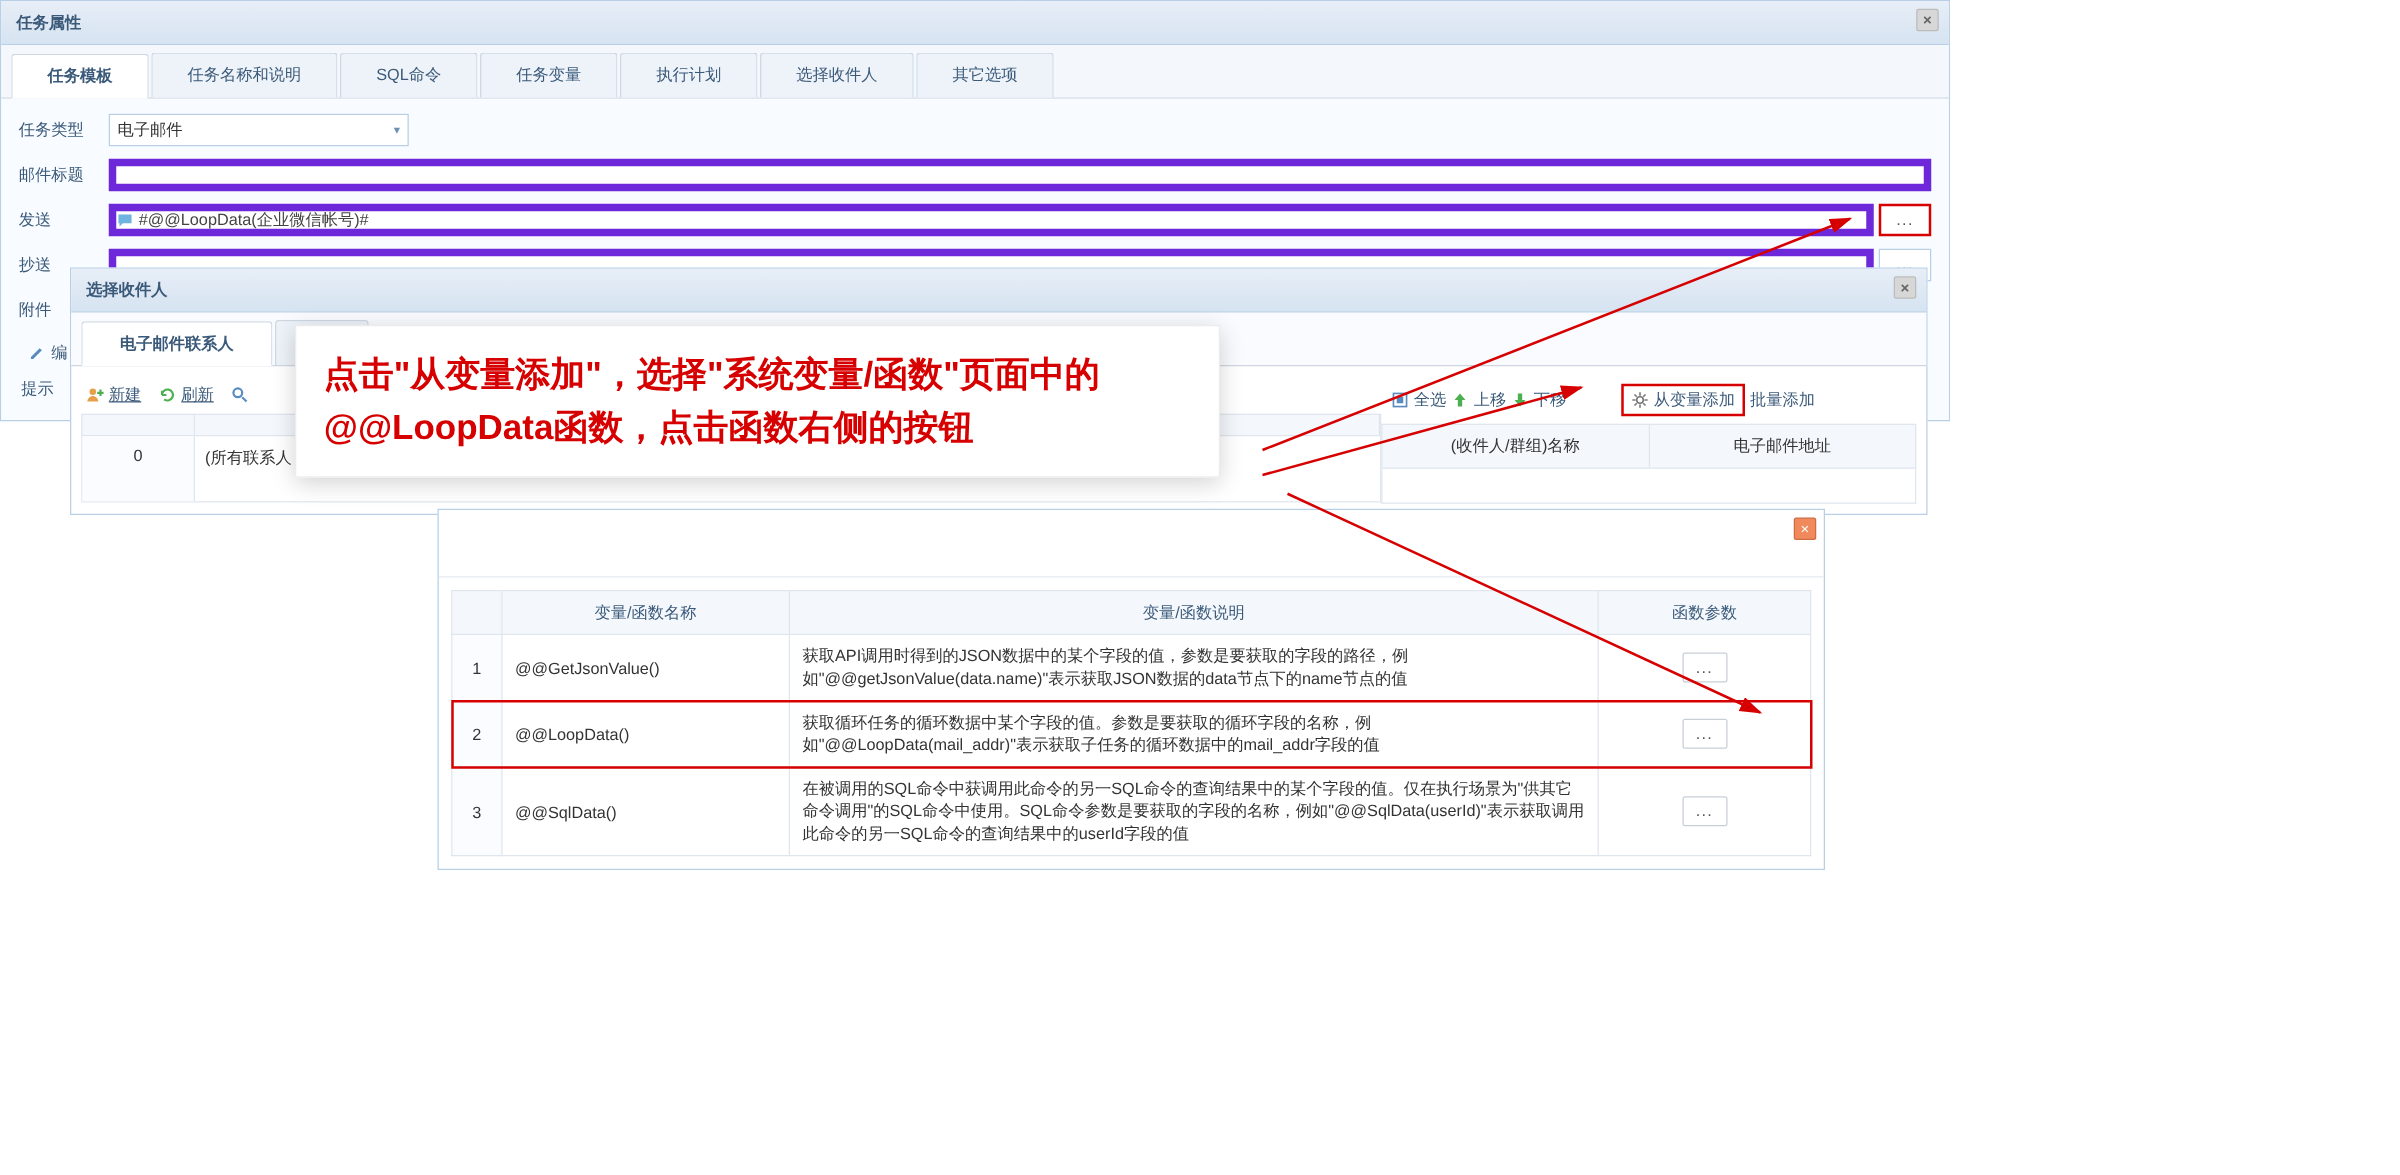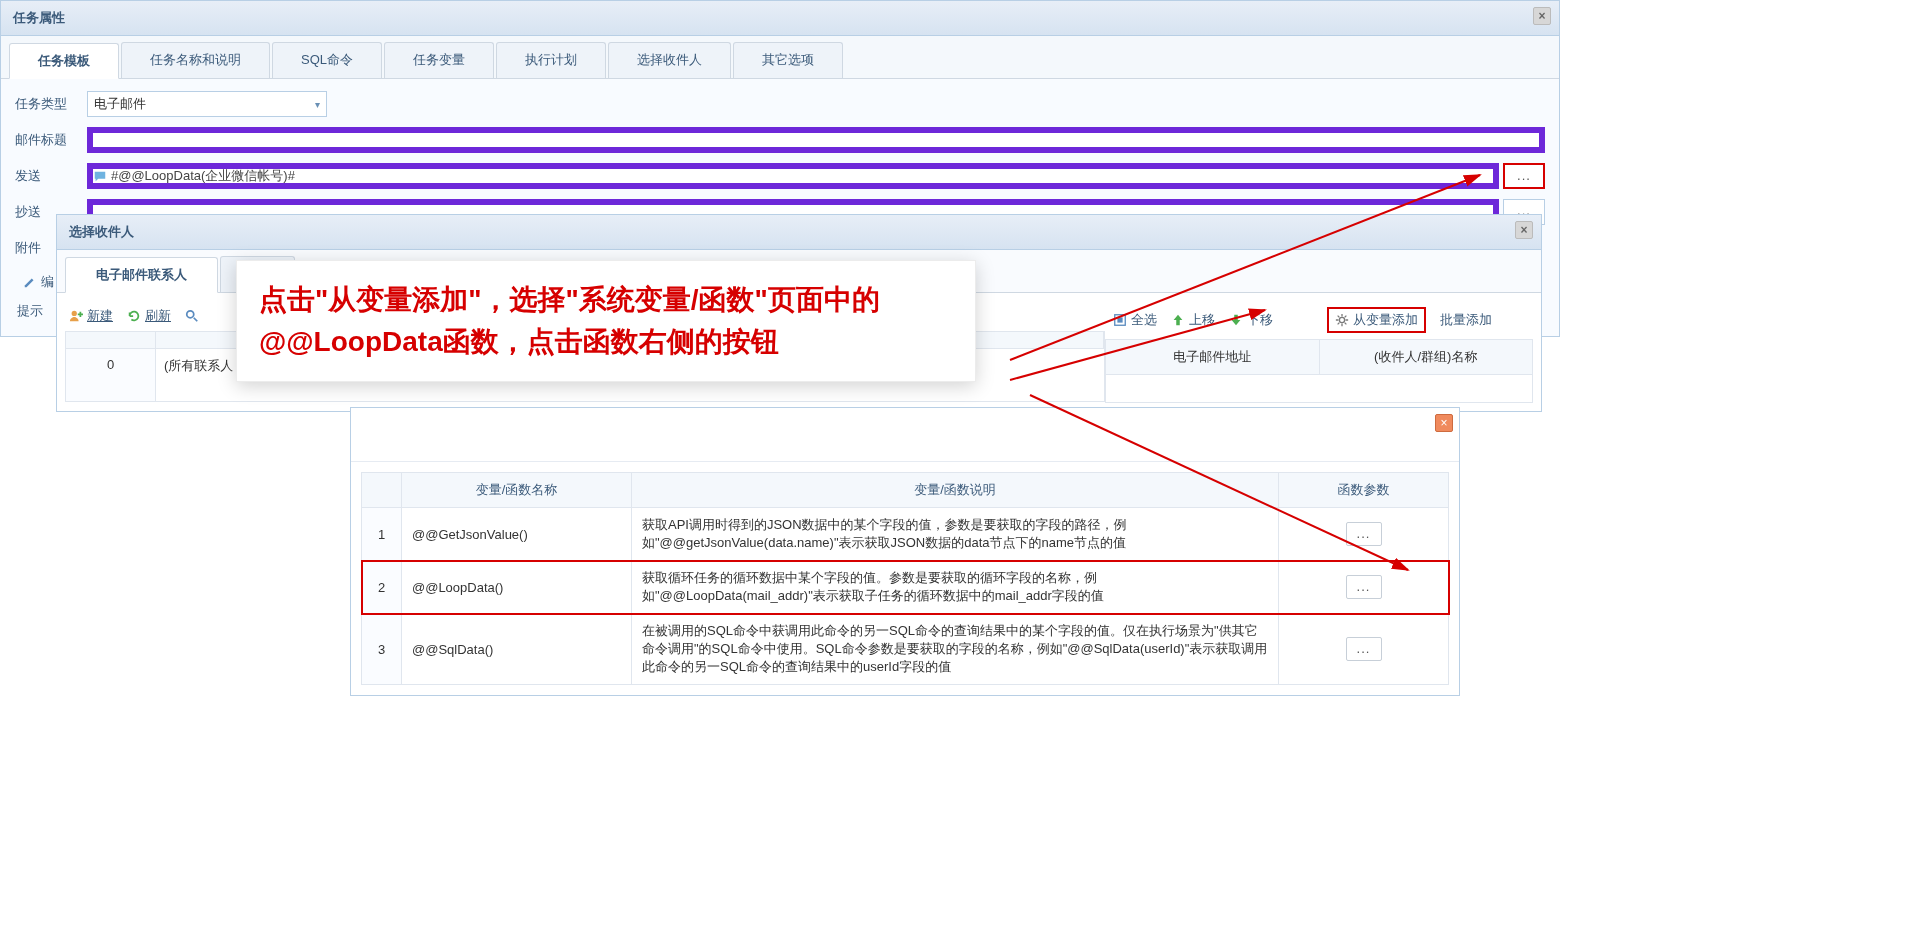--- a/index.html
+++ b/index.html
@@ -46,21 +46,21 @@
 .tb-ico svg { width:14px; height:14px; }
 
 .picker-grid-head { display:flex; background:#f4f8fc; border:1px solid #e0e6ee; border-bottom:none; }
 .picker-grid-head > div { padding:8px; border-right:1px solid #e0e6ee; }
 .pg-col1 { width:90px; text-align:center; }
 .picker-grid-body { border:1px solid #e0e6ee; height: 54px; display:flex; }
 .picker-grid-body .pg-col1 { width:90px; text-align:center; padding:8px; border-right:1px solid #e0e6ee; background:#fafcff; }
 .picker-grid-body .pg-col2 { flex:1; padding:8px; }
 
 .picker-right { flex:1; border-left: none; }
-.picker-right-toolbar { display:flex; align-items:center; gap:14px; padding:6px 8px; color:#3b5a7a; justify-content:flex-start; }
+.picker-right-toolbar { display:flex; align-items:center; gap:4px; padding:6px 8px; color:#3b5a7a; justify-content:flex-start; }
 .picker-right-toolbar .tbtn { display:inline-flex; align-items:center; gap:4px; cursor:pointer; }
 .from-var-btn { border: 2px solid #d60000; padding: 2px 6px; margin-left: 40px; }
 .right-grid-head { display:flex; background:#f4f8fc; border:1px solid #e0e6ee; }
 .right-grid-head > div { padding:8px; flex:1; text-align:center; border-right:1px solid #e0e6ee; }
 .right-grid-head > div:last-child { border-right:none; }
 .right-empty { height: 28px; border-left:1px solid #e0e6ee; border-right:1px solid #e0e6ee; border-bottom:1px solid #e0e6ee; }
 
 
 .var-dialog { position: absolute; left: 350px; top: 407px; width: 1110px; border: 1px solid #b8cfe5; background: #fff; }
 .var-dialog .dlg-close2 { position:absolute; right:6px; top:6px; width:18px; height:18px; background:#f08a5d; border:1px solid #ce6b3f; color:#fff; text-align:center; line-height:16px; font-size:12px; cursor:pointer; border-radius:2px; }
@@ -223,22 +223,22 @@
                 <circle cx="8" cy="8" r="3" fill="none" stroke="#7a7a7a" stroke-width="1.5"></circle>
                 <path stroke="#7a7a7a" stroke-width="1.5" d="M8 1v3M8 12v3M1 8h3M12 8h3M3 3l2 2M11 11l2 2M13 3l-2 2M5 11l-2 2"></path>
               </svg></span>
           <span>从变量添加</span>
         </span>
         <span class="tbtn">
           <span>批量添加</span>
         </span>
       </div>
       <div class="right-grid-head">
+        <div>(收件人/群组)名称</div>
         <div>电子邮件地址</div>
-        <div>(收件人/群组)名称</div>
       </div>
       <div class="right-empty"></div>
     </div>
   </div>
 </div>
 
 <div class="var-dialog">
   <div class="var-dialog-headspace">
     <span class="dlg-close2">×</span>
   </div>

